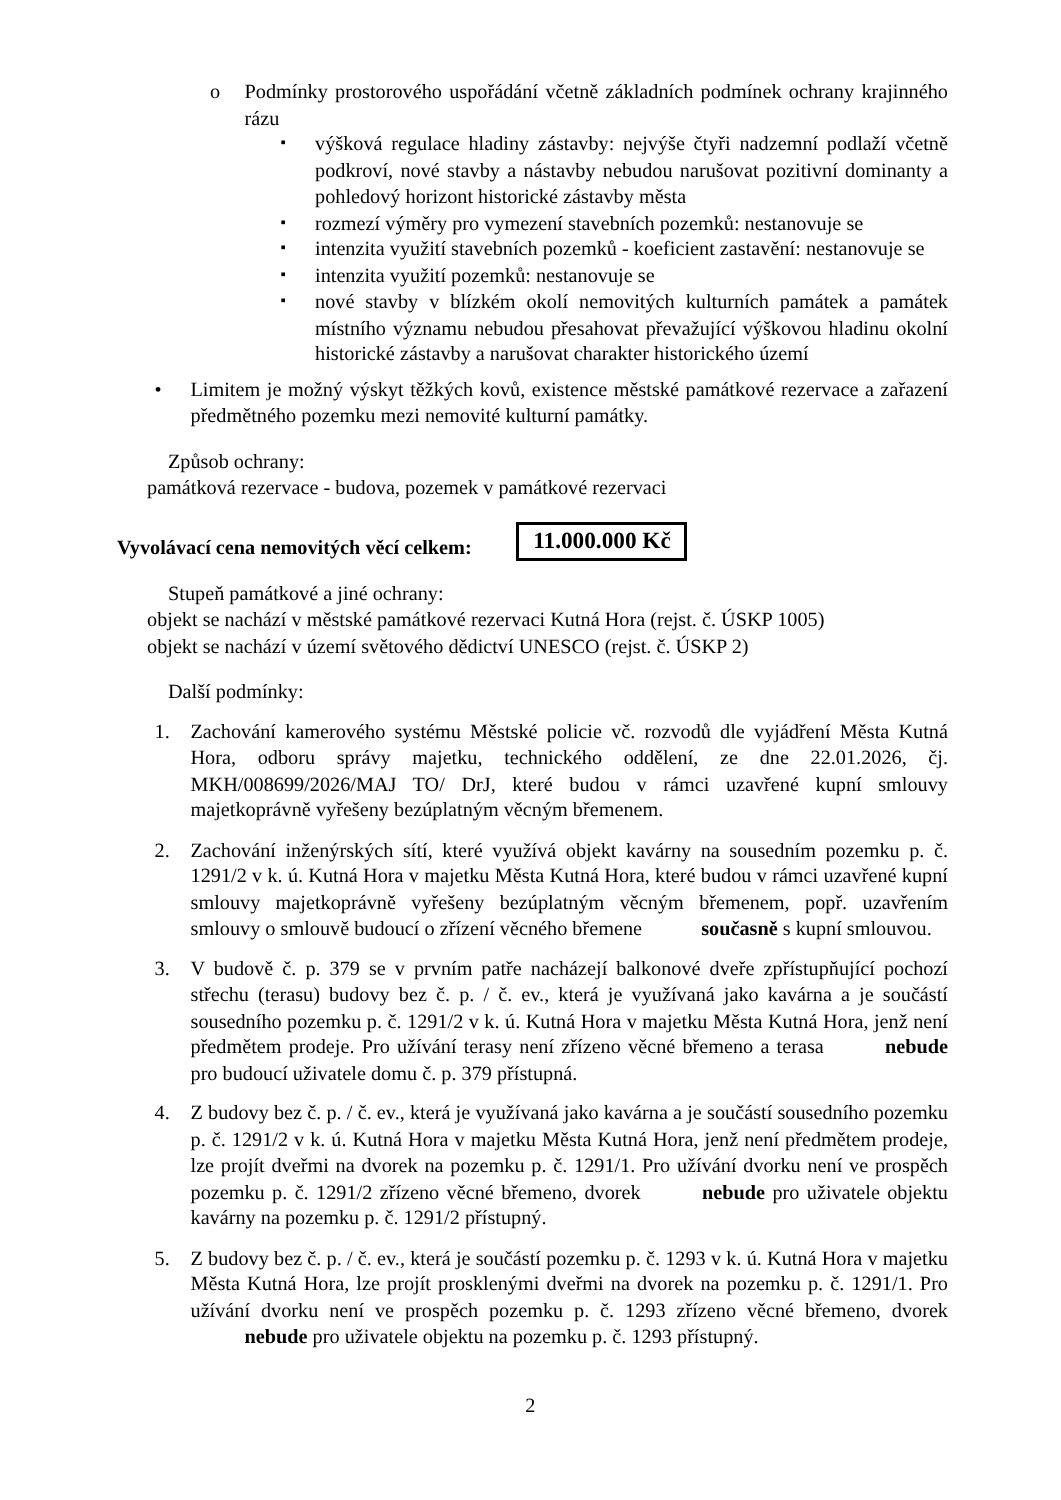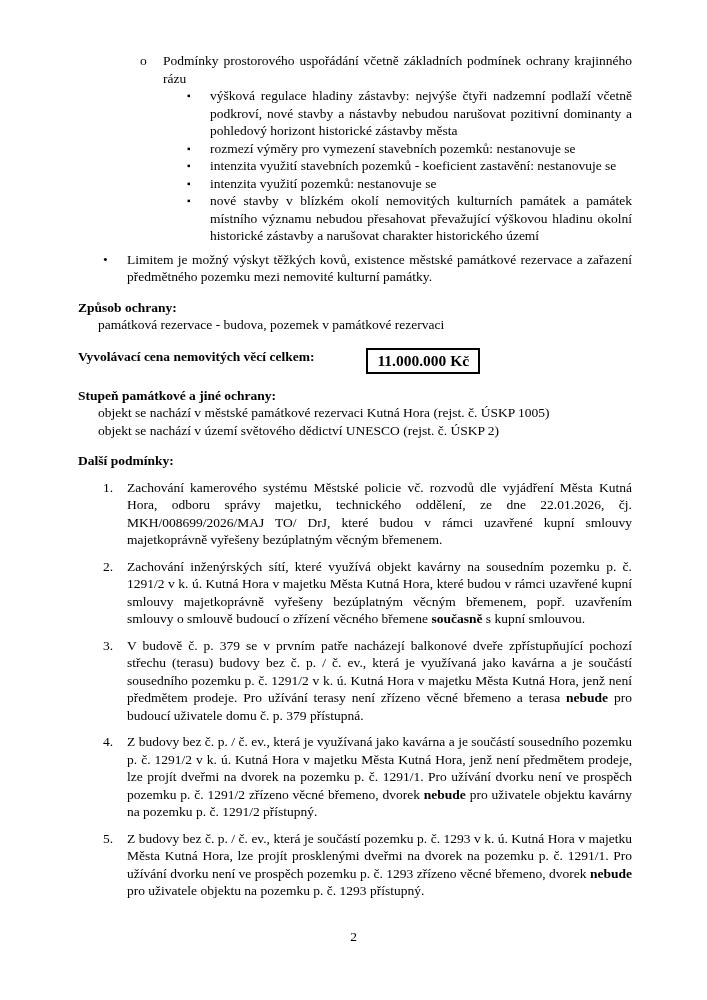--- a/index.html
+++ b/index.html
@@ -28,45 +28,45 @@
 
   
   .square-list { margin-top:0; }
   .bullet-square { margin-left:109px; }
   .bullet-square .marker { width:23px; font-size:10px; line-height:17.5px; }
 
   
   .bullet-dot { margin-left:25px; margin-top:6px; }
   .bullet-dot .marker { width:24px; }
 
-  .heading { font-weight:bold; margin-top:13px; }
+  .heading { font-weight:normal; margin-top:13px;margin-left:34px; }
   .indent-body { margin-left:20px; }
 
-  .price-row { display:flex; align-items:flex-start; margin-top:14px; }
+  .price-row { display:flex; align-items:flex-end; margin-top:14px; }
   .price-label { font-weight:bold; }
   .price-box {
-    margin-left:52px;
+    margin-left:30px;
     border:2px solid #000;
     padding:0 9px;
     font-weight:bold;
     font-size:15.5px;
     line-height:22px;
   }
 
   .num-list { margin-top:1px; }
   .num-item { margin-left:25px; margin-top:9px; }
   .num-item .marker { width:24px; }
 
   .page-number {
     position:absolute;
     top:928px; left:0;
     width:707px;
     text-align:center;
   }
-  b { font-weight:bold; }
+  b { font-weight:bold;margin-left:36px; }
 </style>
 </head>
 <body>
 
 <div class="page">
 
   <div class="row bullet-circle">
     <span class="marker">o</span>
     <div class="txt just">Podmínky prostorového uspořádání včetně základních podmínek ochrany krajinného rázu</div>
   </div>

